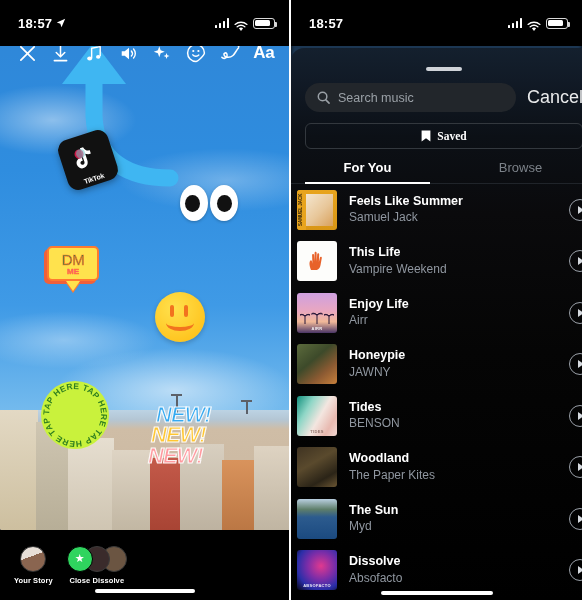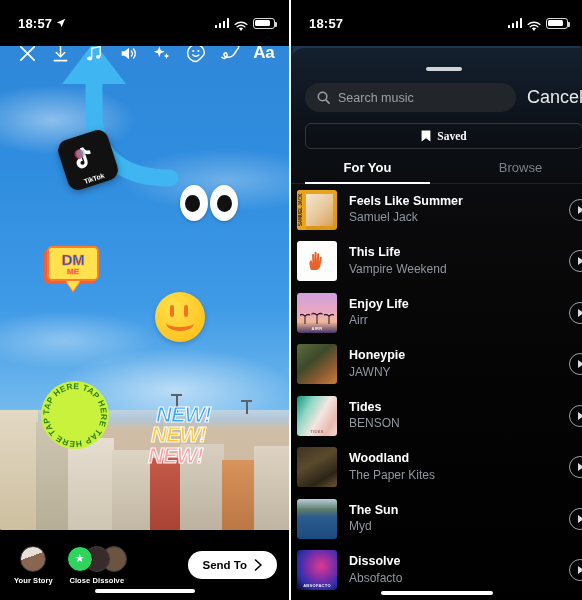--- a/index.html
+++ b/index.html
@@ -79,21 +79,21 @@
   .eye { width:28px; height:36px; background:#fff; border-radius:50%; position:relative; box-shadow:0 1px 3px rgba(0,0,0,.25); }
   .eye::after { content:""; position:absolute; width:15px; height:17px; background:#111; border-radius:50%; left:5px; top:10px; }
   .eye.r::after { left:7px; }
   
   .dmme { left:47px; top:216px; width:52px; }
   .dm-box {
     background:#ffe24d; border:2.5px solid #ff7a2f; border-radius:5px;
     padding:4px 3px 3px; text-align:center; position:relative;
     box-shadow:-3px 3px 0 #f0603a;
   }
-  .dm-1 { font-size:15px; font-weight:700; color:#1d4ed8; line-height:1; letter-spacing:-.5px; -webkit-text-stroke:.7px #ff7a2f; }
+  .dm-1 { font-size:15px; font-weight:400; color:#15803d; line-height:1; letter-spacing:-.5px; -webkit-text-stroke:.7px #ff7a2f; }
   .dm-2 { font-size:8px; font-weight:700; color:#ff3d9b; line-height:1; margin-top:1px; -webkit-text-stroke:.5px #ff7a2f;}
   .dm-tail { width:0;height:0;border-left:7px solid transparent;border-right:7px solid transparent;border-top:10px solid #ffe24d; margin:0 auto; filter:drop-shadow(0 2px 0 #ff7a2f); }
   
   .smiley {
     left:155px; top:262px; width:50px; height:50px; border-radius:50%;
     background:radial-gradient(circle at 38% 32%, #ffe14d, #ffc41f 75%);
     box-shadow:0 2px 5px rgba(0,0,0,.2);
   }
   .smiley .ey { position:absolute; width:4px; height:12px; background:#f2731e; border-radius:2px; top:13px; }
   .smiley .ey.l { left:15px; } .smiley .ey.r { left:29px; }
@@ -358,26 +358,20 @@
           <span class="av-stack">
             <span class="av">
                 <span class="star">★</span>
               </span>
             <span class="av"></span>
             <span class="av"></span>
           </span>
           <span class="aud-label">Close Dissolve</span>
         </div>
       </div>
-      <div class="sendto">
-        <span>Send To</span>
-        <svg width="9" height="12" viewBox="0 0 9 12">
-            <path d="M1.5 1l5.5 5-5.5 5" stroke="#000" stroke-width="1.6" fill="none" stroke-linecap="round" stroke-linejoin="round"></path>
-          </svg>
-      </div>
     </div>
     <div class="home-ind"></div>
   </div>
 
   <div class="phone right">
 
     <div class="statusbar">
       <div class="status-time">
         <span>18:57</span>
       </div>

